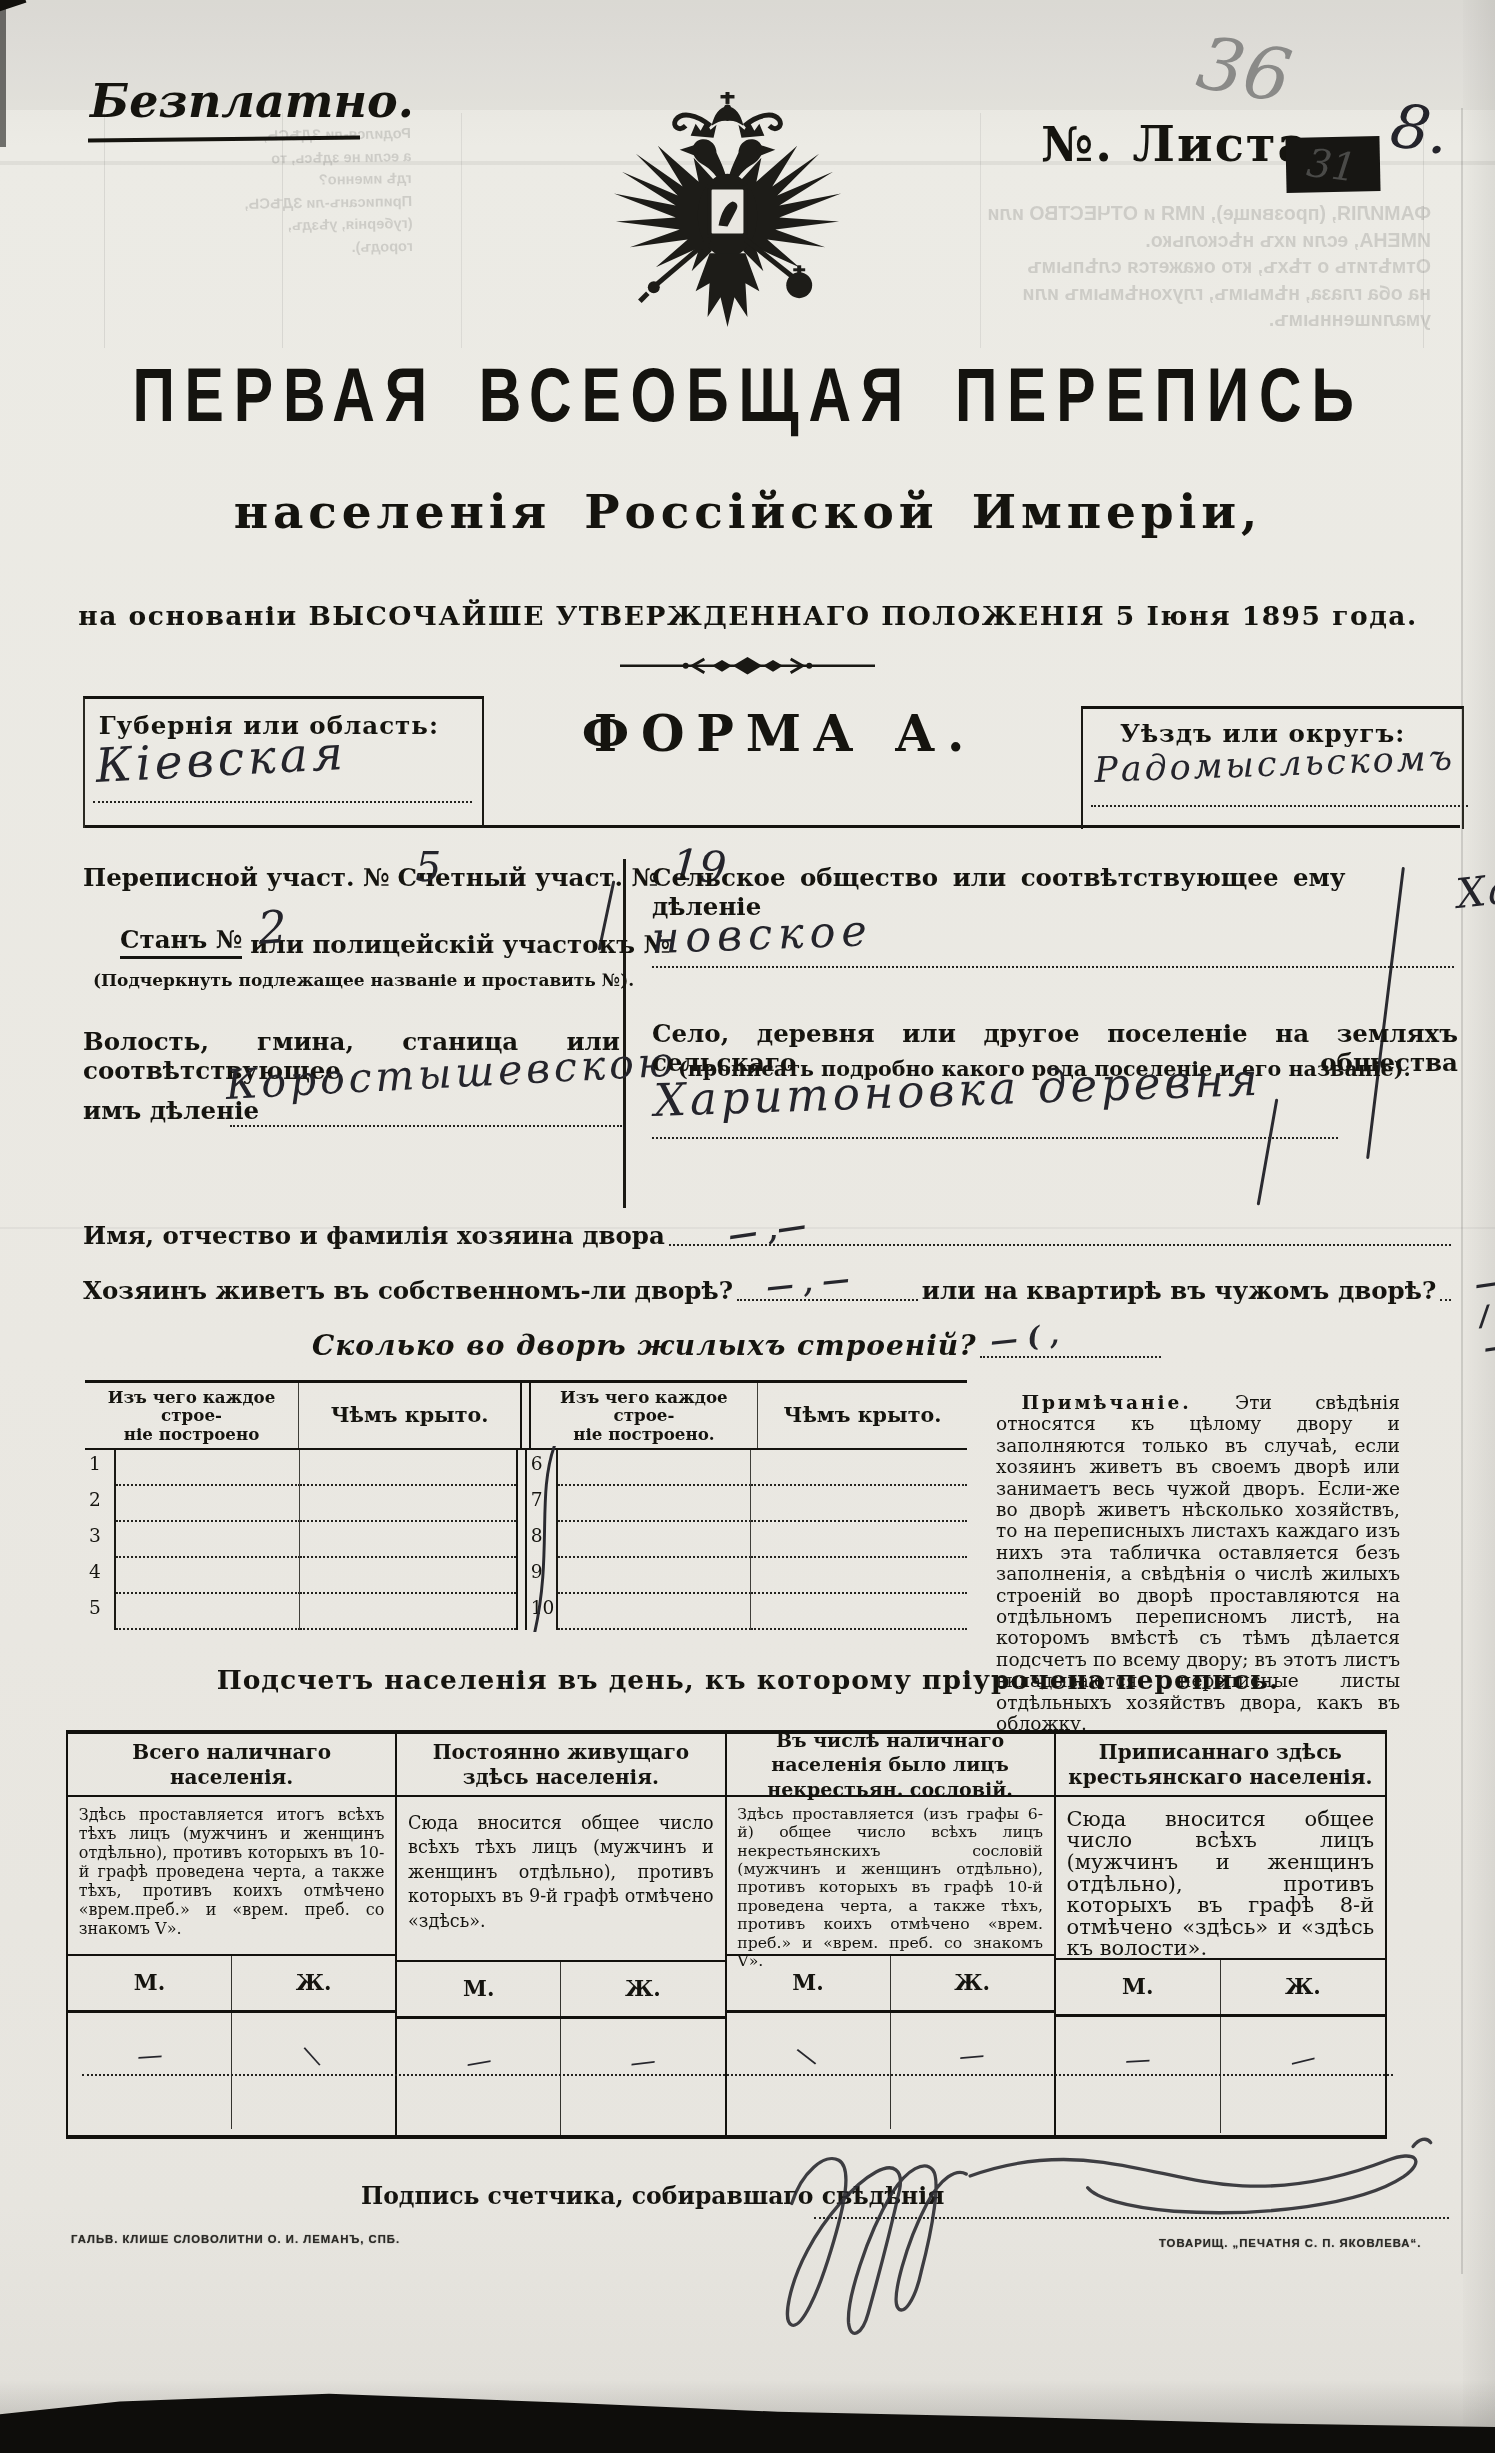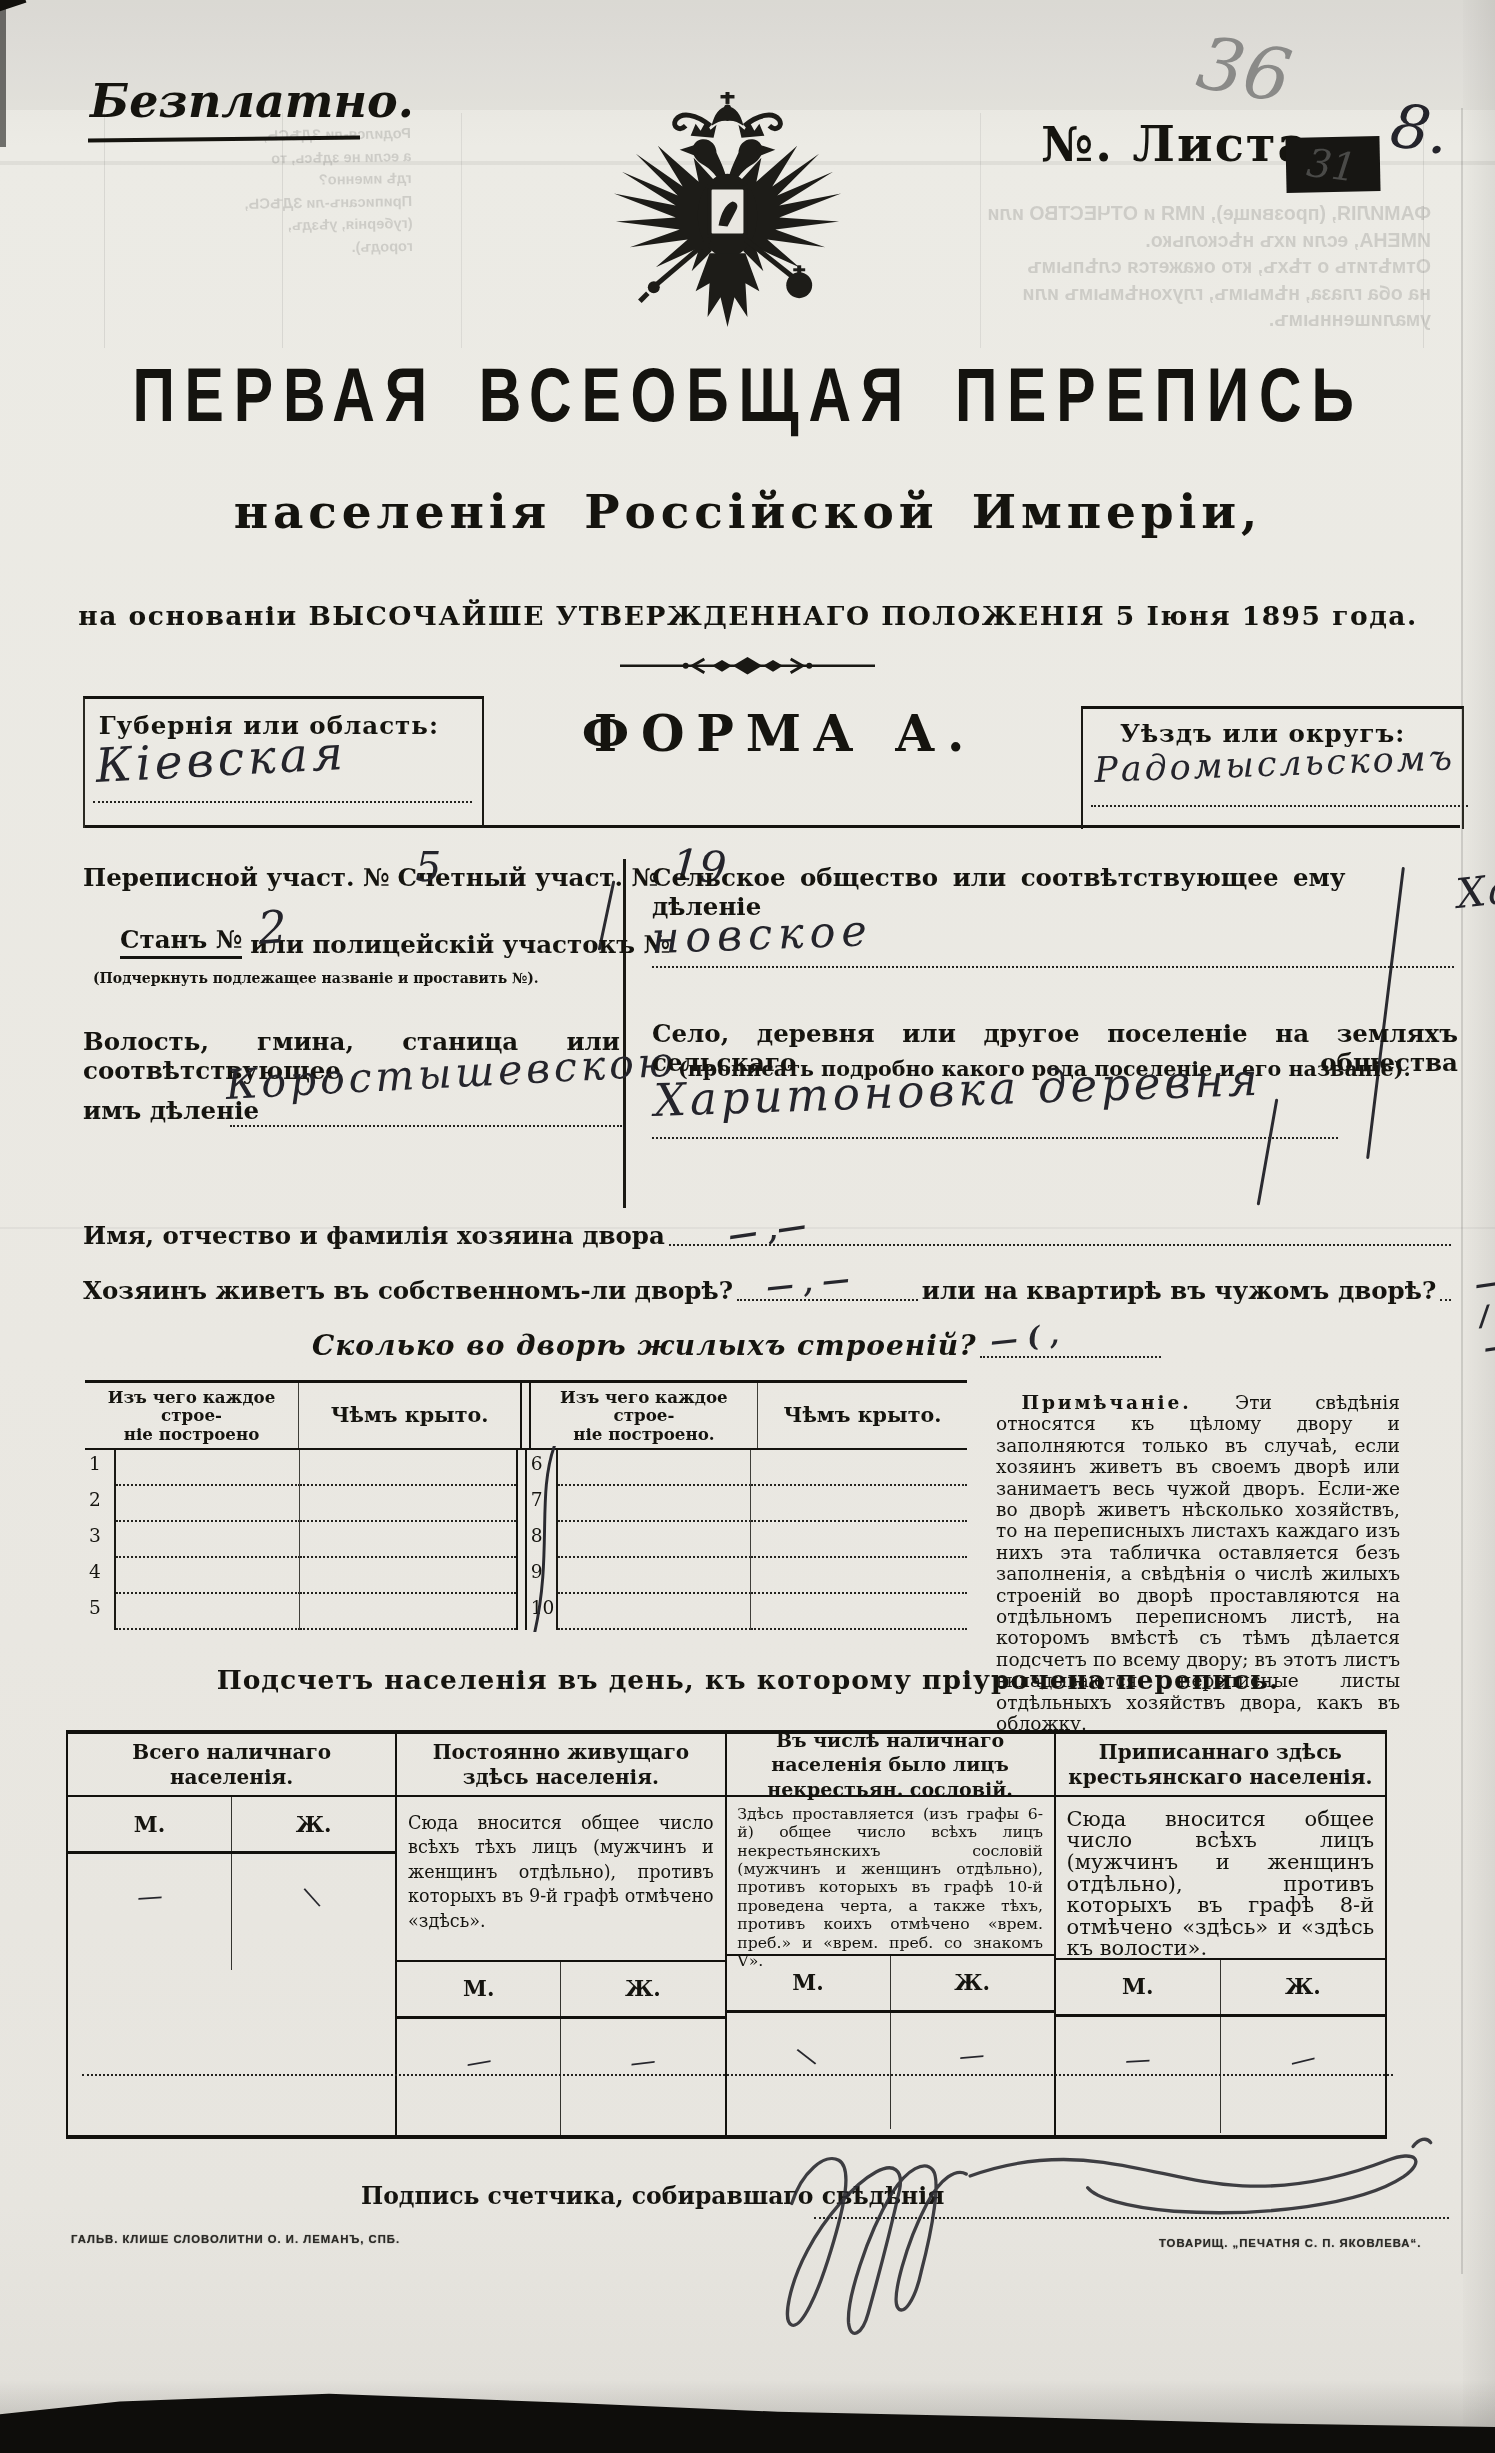--- a/index.html
+++ b/index.html
@@ -185,21 +185,21 @@
   <div class="abs" style="left:605px;top:880px;width:2.9px;height:71px;background:#2a2a30;transform:rotate(12deg);border-radius:2px;"></div>
 
   <div class="abs flexrow" style="left:83px;top:925px;width:537px;font-size:24.5px;font-weight:bold;margin-left:37px;">
     <span style="white-space:nowrap;border-bottom:3.4px solid #14130f;padding-bottom:2px;">Станъ №</span>
     <span class="dotsfix" style="width:69px;">
       <span class="hw" style="position:absolute;left:13.7px;top:-51px;font-size:45px;font-weight:normal;transform:rotate(-4deg);">2</span>
     </span>
     <span style="white-space:nowrap;">или полицейскій участокъ №</span>
     <span class="dots"></span>
   </div>
-  <div class="abs" style="left:93px;top:970px;font-size:14px;font-weight:bold;">(Подчеркнуть подлежащее названіе и проставить №).</div>
+  <div class="abs" style="left:93px;top:970px;font-size:17px;font-weight:bold;">(Подчеркнуть подлежащее названіе и проставить №).</div>
 
   <div class="abs justify" style="left:83px;top:1027px;width:537px;font-size:24.5px;font-weight:bold;">Волость, гмина, станица или соотвѣтствующее</div>
   <div class="abs" style="left:83px;top:1096px;font-size:24.5px;font-weight:bold;">имъ дѣленіе</div>
   <span class="abs hw" style="left:227px;top:1061px;font-size:41px;letter-spacing:3.9px;transform:rotate(-3deg);">Коростышевскою</span>
   <div class="abs dotline" style="left:230px;top:1125px;width:392px;"></div>
 
   <div class="abs flexrow" style="left:652px;top:863px;width:809px;font-size:24.5px;font-weight:bold;">
     <span style="word-spacing:5.9px;">Сельское общество или соотвѣтствующее ему дѣленіе</span>
     <span class="dots">
       <span class="hw" style="position:absolute;left:2px;top:-45px;font-size:41px;font-weight:normal;transform:rotate(-6deg);letter-spacing:2px;">Харито</span>
@@ -322,20 +322,21 @@
     <span style="font-weight:bold;letter-spacing:2.9px;margin-left:25.5px;">Примѣчаніе.</span><span> Эти свѣдѣнія относятся къ цѣлому двору и заполняются только въ случаѣ, если хозяинъ живетъ въ своемъ дворѣ или занимаетъ весь чужой дворъ. Если-же во дворѣ живетъ нѣсколько хозяйствъ, то на переписныхъ листахъ каждаго изъ нихъ эта табличка оставляется безъ заполненія, а свѣдѣнія о числѣ жилыхъ строеній во дворѣ проставляются на отдѣльномъ переписномъ листѣ, на которомъ вмѣстѣ съ тѣмъ дѣлается подсчетъ по всему двору; въ этотъ листъ вкладываются переписные листы отдѣльныхъ хозяйствъ двора, какъ въ обложку.</span>
   </div>
 
   <div class="abs" style="left:0;top:1664px;width:1496px;text-align:center;">
     <span style="font-size:26.5px;font-weight:bold;letter-spacing:1px;">Подсчетъ населенія въ день, къ которому пріурочена перепись.</span>
   </div>
 
   <div class="ct">
     <div class="ct-col">
       <div class="ct-title">Всего наличнаго населенія.</div>
+      <div class="ct-desc" style="font-size:16px;">Здѣсь проставляется итогъ всѣхъ тѣхъ лицъ (мужчинъ и женщинъ отдѣльно), противъ которыхъ въ 10-й графѣ проведена черта, а также тѣхъ, противъ коихъ отмѣчено «врем.преб.» и «врем. преб. со знакомъ V».</div>
       <div class="ct-mj">
           <div>М.</div>
           <div>Ж.</div>
         </div>
       <div class="ct-data">
         <div>
             <span class="inkmark" style="transform:rotate(-4deg);">—</span>
           </div>
         <div>
             <span class="inkmark" style="transform:rotate(48deg);">—</span>

